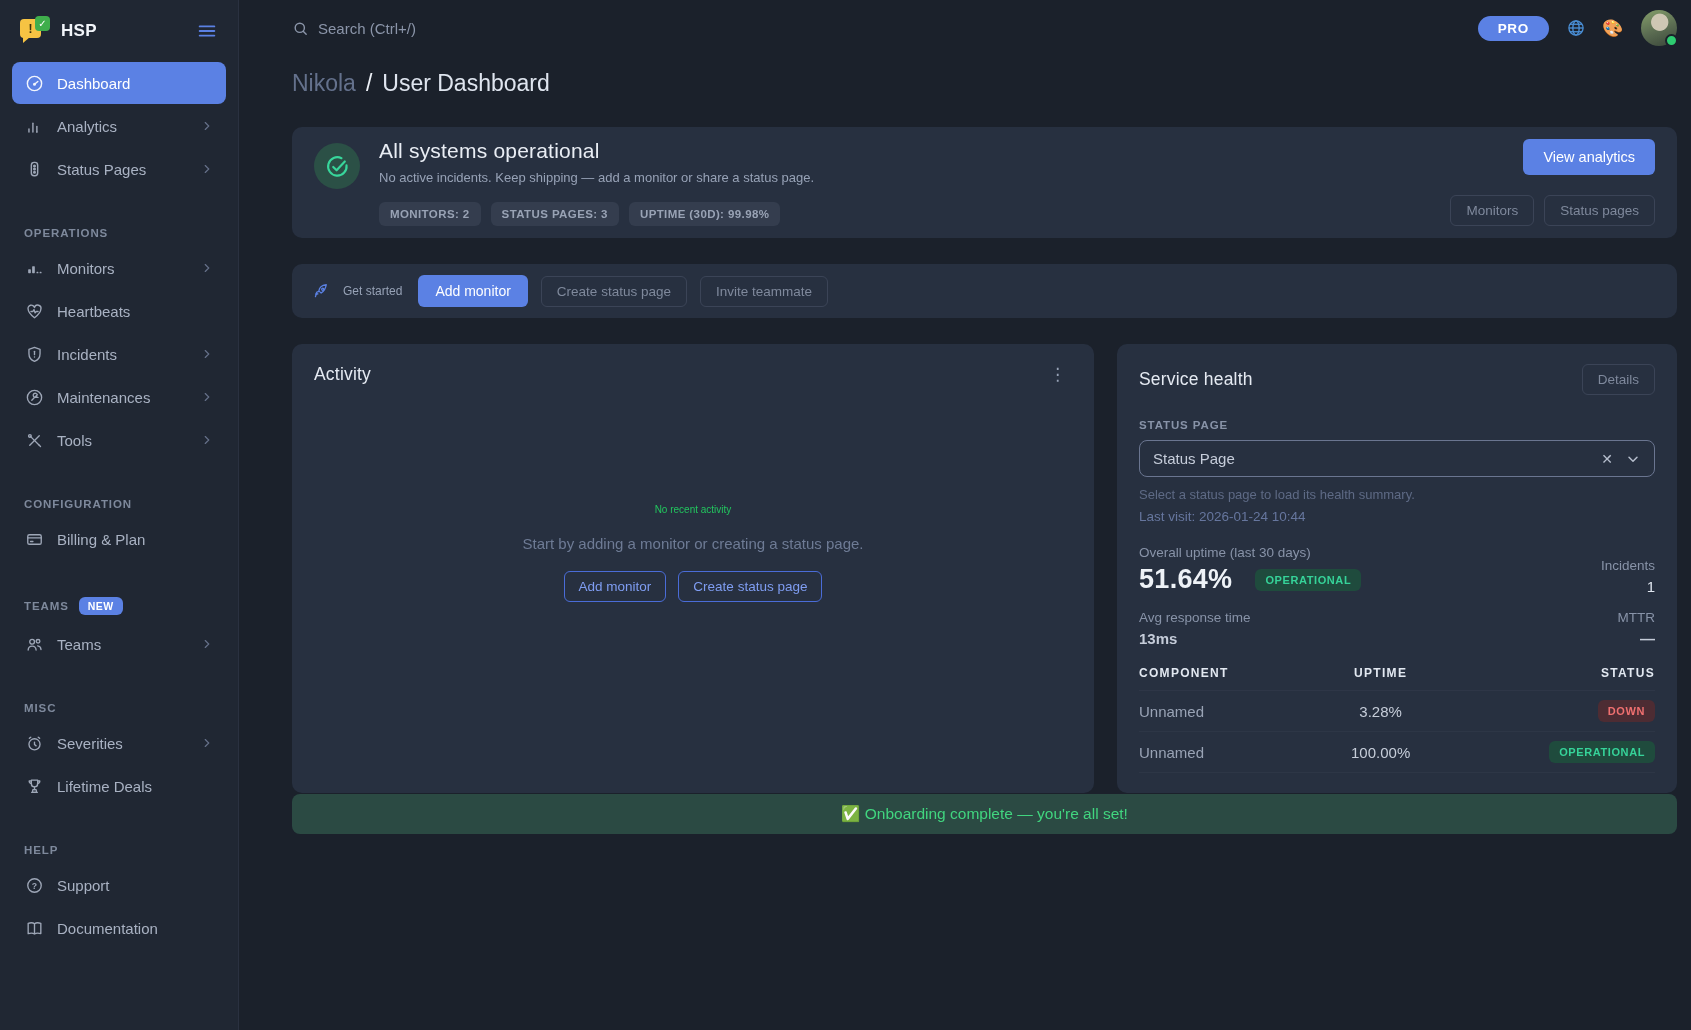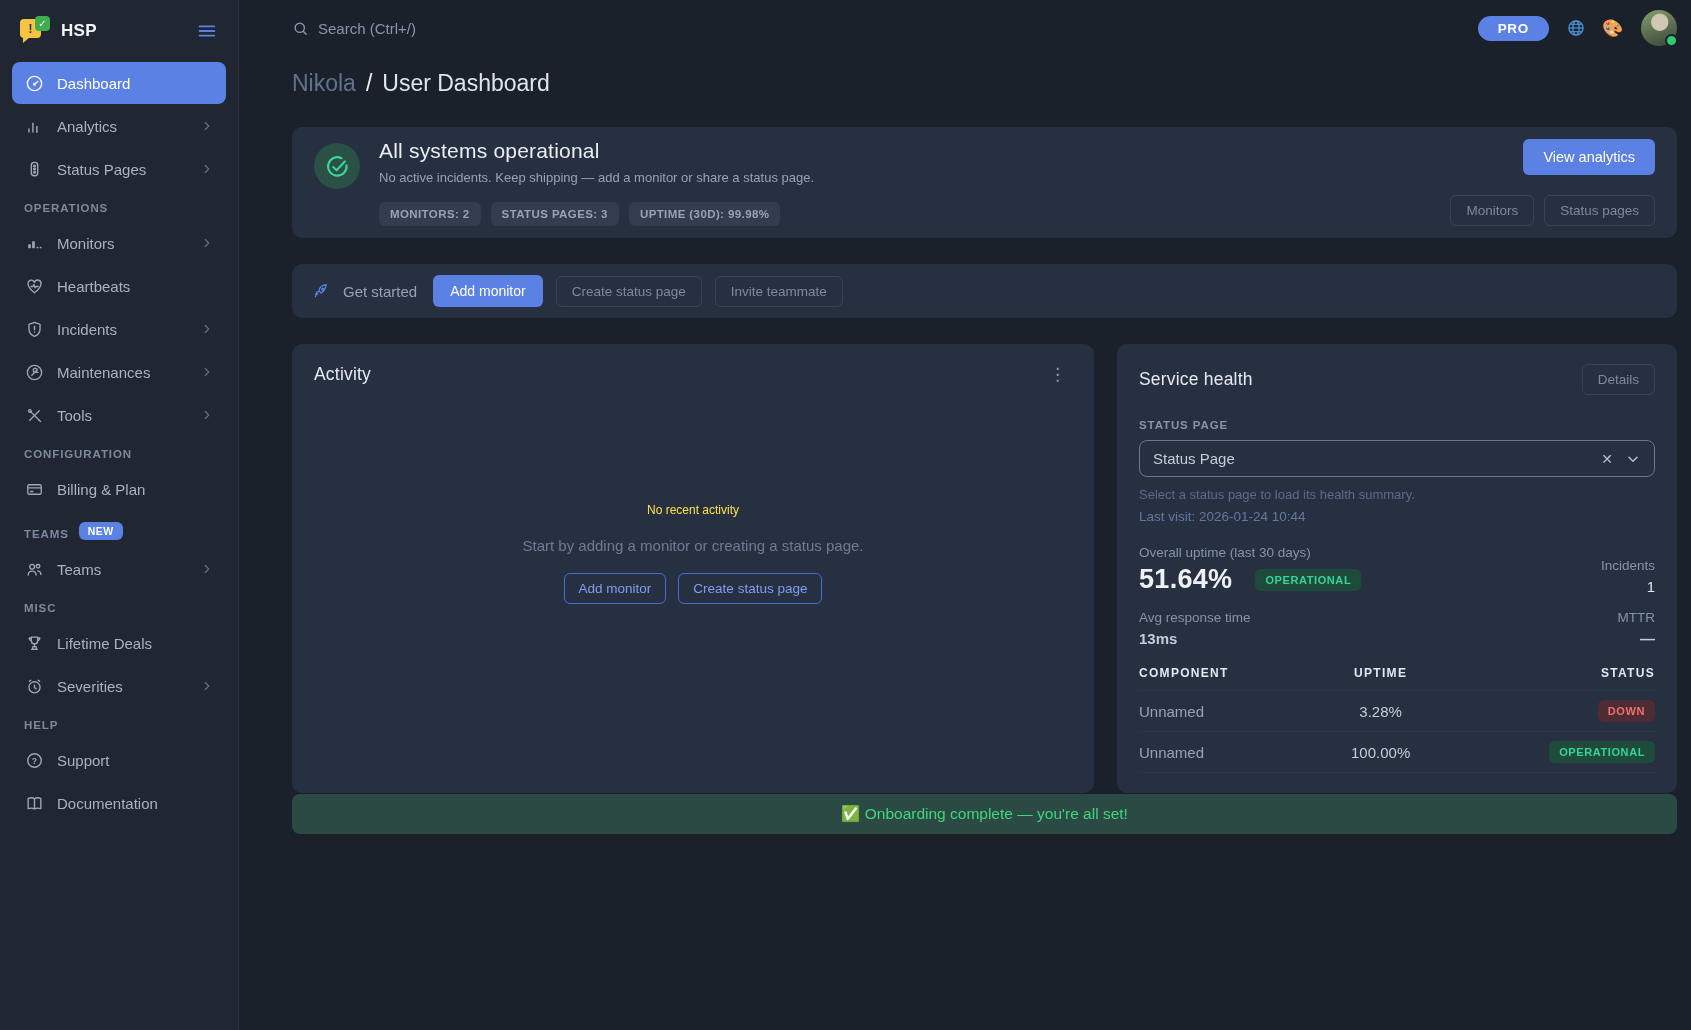--- a/index.html
+++ b/index.html
@@ -38,22 +38,22 @@
 
   .nav-item {
     height:42px; margin-bottom:1px; display:flex; align-items:center; gap:13px;
     padding:0 12px; border-radius:8px; color:#a9b2c3; font-size:15px; cursor:pointer;
   }
   .nav-item.active { background:#5b81e4; color:#ffffff; }
   .nav-icon { width:20px; display:flex; justify-content:center; color:inherit; opacity:.92; }
   .nav-label { flex:1; }
   .nav-chevron { display:flex; color:#66718a; }
   .nav-section {
-    margin:12px 10px 8px 12px; font-size:11.5px; font-weight:600;
-    letter-spacing:.9px; color:#7e899c; display:flex; align-items:flex-end; gap:10px;
+    margin:37px 10px 8px 12px; font-size:11.5px; font-weight:600;
+    letter-spacing:.9px; color:#7e899c; display:flex; align-items:center; gap:10px;
   }
   .new-badge {
     background:#5b81e4; color:#fff; font-size:10.5px; font-weight:700;
     letter-spacing:.5px; padding:3px 9px; border-radius:6px;
   }
 
   
   .main { flex:1; padding:0 14px 0 53px; }
   .topbar { height:56px; display:flex; align-items:center; justify-content:space-between; }
   .search { display:flex; align-items:center; gap:9px; color:#8b95a9; font-size:15px; cursor:text; }
@@ -102,32 +102,32 @@
   .btn { display:inline-flex; align-items:center; justify-content:center; border-radius:6px;
          cursor:pointer; border:1px solid transparent; white-space:nowrap; }
   .btn-primary { background:#5b81e4; color:#fff; padding:9px 19px; font-size:14.5px; }
   .btn-primary.sm { padding:7px 16px; font-size:14px; }
   .btn-ghost { border-color:#3b4457; color:#7f899c; background:transparent; padding:7px 15px; font-size:13.5px; }
   .btn-blue { border-color:#4a6cd8; color:#7f9df2; background:transparent; padding:7px 14px; font-size:13.5px; }
 
   
   .getstarted { margin-top:26px; padding:11px 20px; display:flex; align-items:center; gap:13px; }
   .gs-icon { display:flex; color:#5b81e4; }
-  .gs-label { color:#97a2b6; font-size:15px; margin-right:3px; }
+  .gs-label { color:#97a2b6; font-size:12px; margin-right:3px; }
 
   
   .grid { margin-top:26px; display:grid; grid-template-columns:1fr 560px; gap:23px; height:424px; }
   .panel { padding:20px 22px; display:flex; flex-direction:column; }
   .panel-head { display:flex; align-items:center; justify-content:space-between; }
   .panel-title { font-size:17.5px; font-weight:400; color:#e5eaf2; letter-spacing:.2px; }
   .kebab { color:#97a2b6; font-size:17px; line-height:1; cursor:pointer; padding:2px 6px; }
 
   .empty { flex:1; display:flex; flex-direction:column; align-items:center; justify-content:center;
            transform:translateY(-26px); }
-  .empty-title { font-size:12px; color:#fde047; }
+  .empty-title { font-size:10px; color:#22c55e; }
   .empty-sub { margin-top:20px; font-size:15px; color:#6e7b95; }
   .empty-actions { margin-top:19px; display:flex; gap:12px; }
 
   
   .field-label { margin-top:24px; font-size:11.5px; font-weight:600; letter-spacing:.9px; color:#8893a8; }
   .select {
     margin-top:9px; border:1px solid #6a7590; border-radius:8px; height:37px;
     display:flex; align-items:center; justify-content:space-between; padding:0 13px; cursor:pointer;
   }
   .select-value { color:#c6cdda; font-size:15px; }
@@ -351,47 +351,47 @@
             </svg>
         </span>
       </div>
 
       <div class="nav-section">
         <span>MISC</span>
       </div>
 
       <div class="nav-item">
         <span class="nav-icon">
+          <svg width="19" height="19" viewBox="0 0 24 24" fill="none" stroke="currentColor" stroke-width="1.7" stroke-linecap="round">
+              <circle cx="12" cy="13" r="7"></circle>
+              <path d="M12 10.2v3l2 1.8"></path>
+              <path d="M5.5 5.5L7.3 4"></path>
+              <path d="M18.5 5.5L16.7 4"></path>
+            </svg>
+        </span>
+        <span class="nav-label">Severities</span>
+        <span class="nav-chevron">
+          <svg width="14" height="14" viewBox="0 0 24 24" fill="none" stroke="currentColor" stroke-width="2" stroke-linecap="round">
+              <polyline points="9 6 15 12 9 18"></polyline>
+            </svg>
+        </span>
+      </div>
+
+      <div class="nav-item">
+        <span class="nav-icon">
           <svg width="19" height="19" viewBox="0 0 24 24" fill="none" stroke="currentColor" stroke-width="1.7" stroke-linecap="round" stroke-linejoin="round">
               <path d="M8 4h8v4.5a4 4 0 0 1-8 0z"></path>
               <path d="M8 5H5.3a2.8 2.8 0 0 0 2.9 3"></path>
               <path d="M16 5h2.7a2.8 2.8 0 0 1-2.9 3"></path>
               <path d="M12 12.5V16"></path>
               <path d="M8.5 19.5h7"></path>
               <path d="M10 16h4l.7 3.5H9.3z"></path>
             </svg>
         </span>
         <span class="nav-label">Lifetime Deals</span>
-      </div>
-
-      <div class="nav-item">
-        <span class="nav-icon">
-          <svg width="19" height="19" viewBox="0 0 24 24" fill="none" stroke="currentColor" stroke-width="1.7" stroke-linecap="round">
-              <circle cx="12" cy="13" r="7"></circle>
-              <path d="M12 10.2v3l2 1.8"></path>
-              <path d="M5.5 5.5L7.3 4"></path>
-              <path d="M18.5 5.5L16.7 4"></path>
-            </svg>
-        </span>
-        <span class="nav-label">Severities</span>
-        <span class="nav-chevron">
-          <svg width="14" height="14" viewBox="0 0 24 24" fill="none" stroke="currentColor" stroke-width="2" stroke-linecap="round">
-              <polyline points="9 6 15 12 9 18"></polyline>
-            </svg>
-        </span>
       </div>
 
       <div class="nav-section">
         <span>HELP</span>
       </div>
 
       <div class="nav-item">
         <span class="nav-icon">
           <svg width="19" height="19" viewBox="0 0 24 24" fill="none" stroke="currentColor" stroke-width="1.7">
               <circle cx="12" cy="12" r="8.5"></circle>

